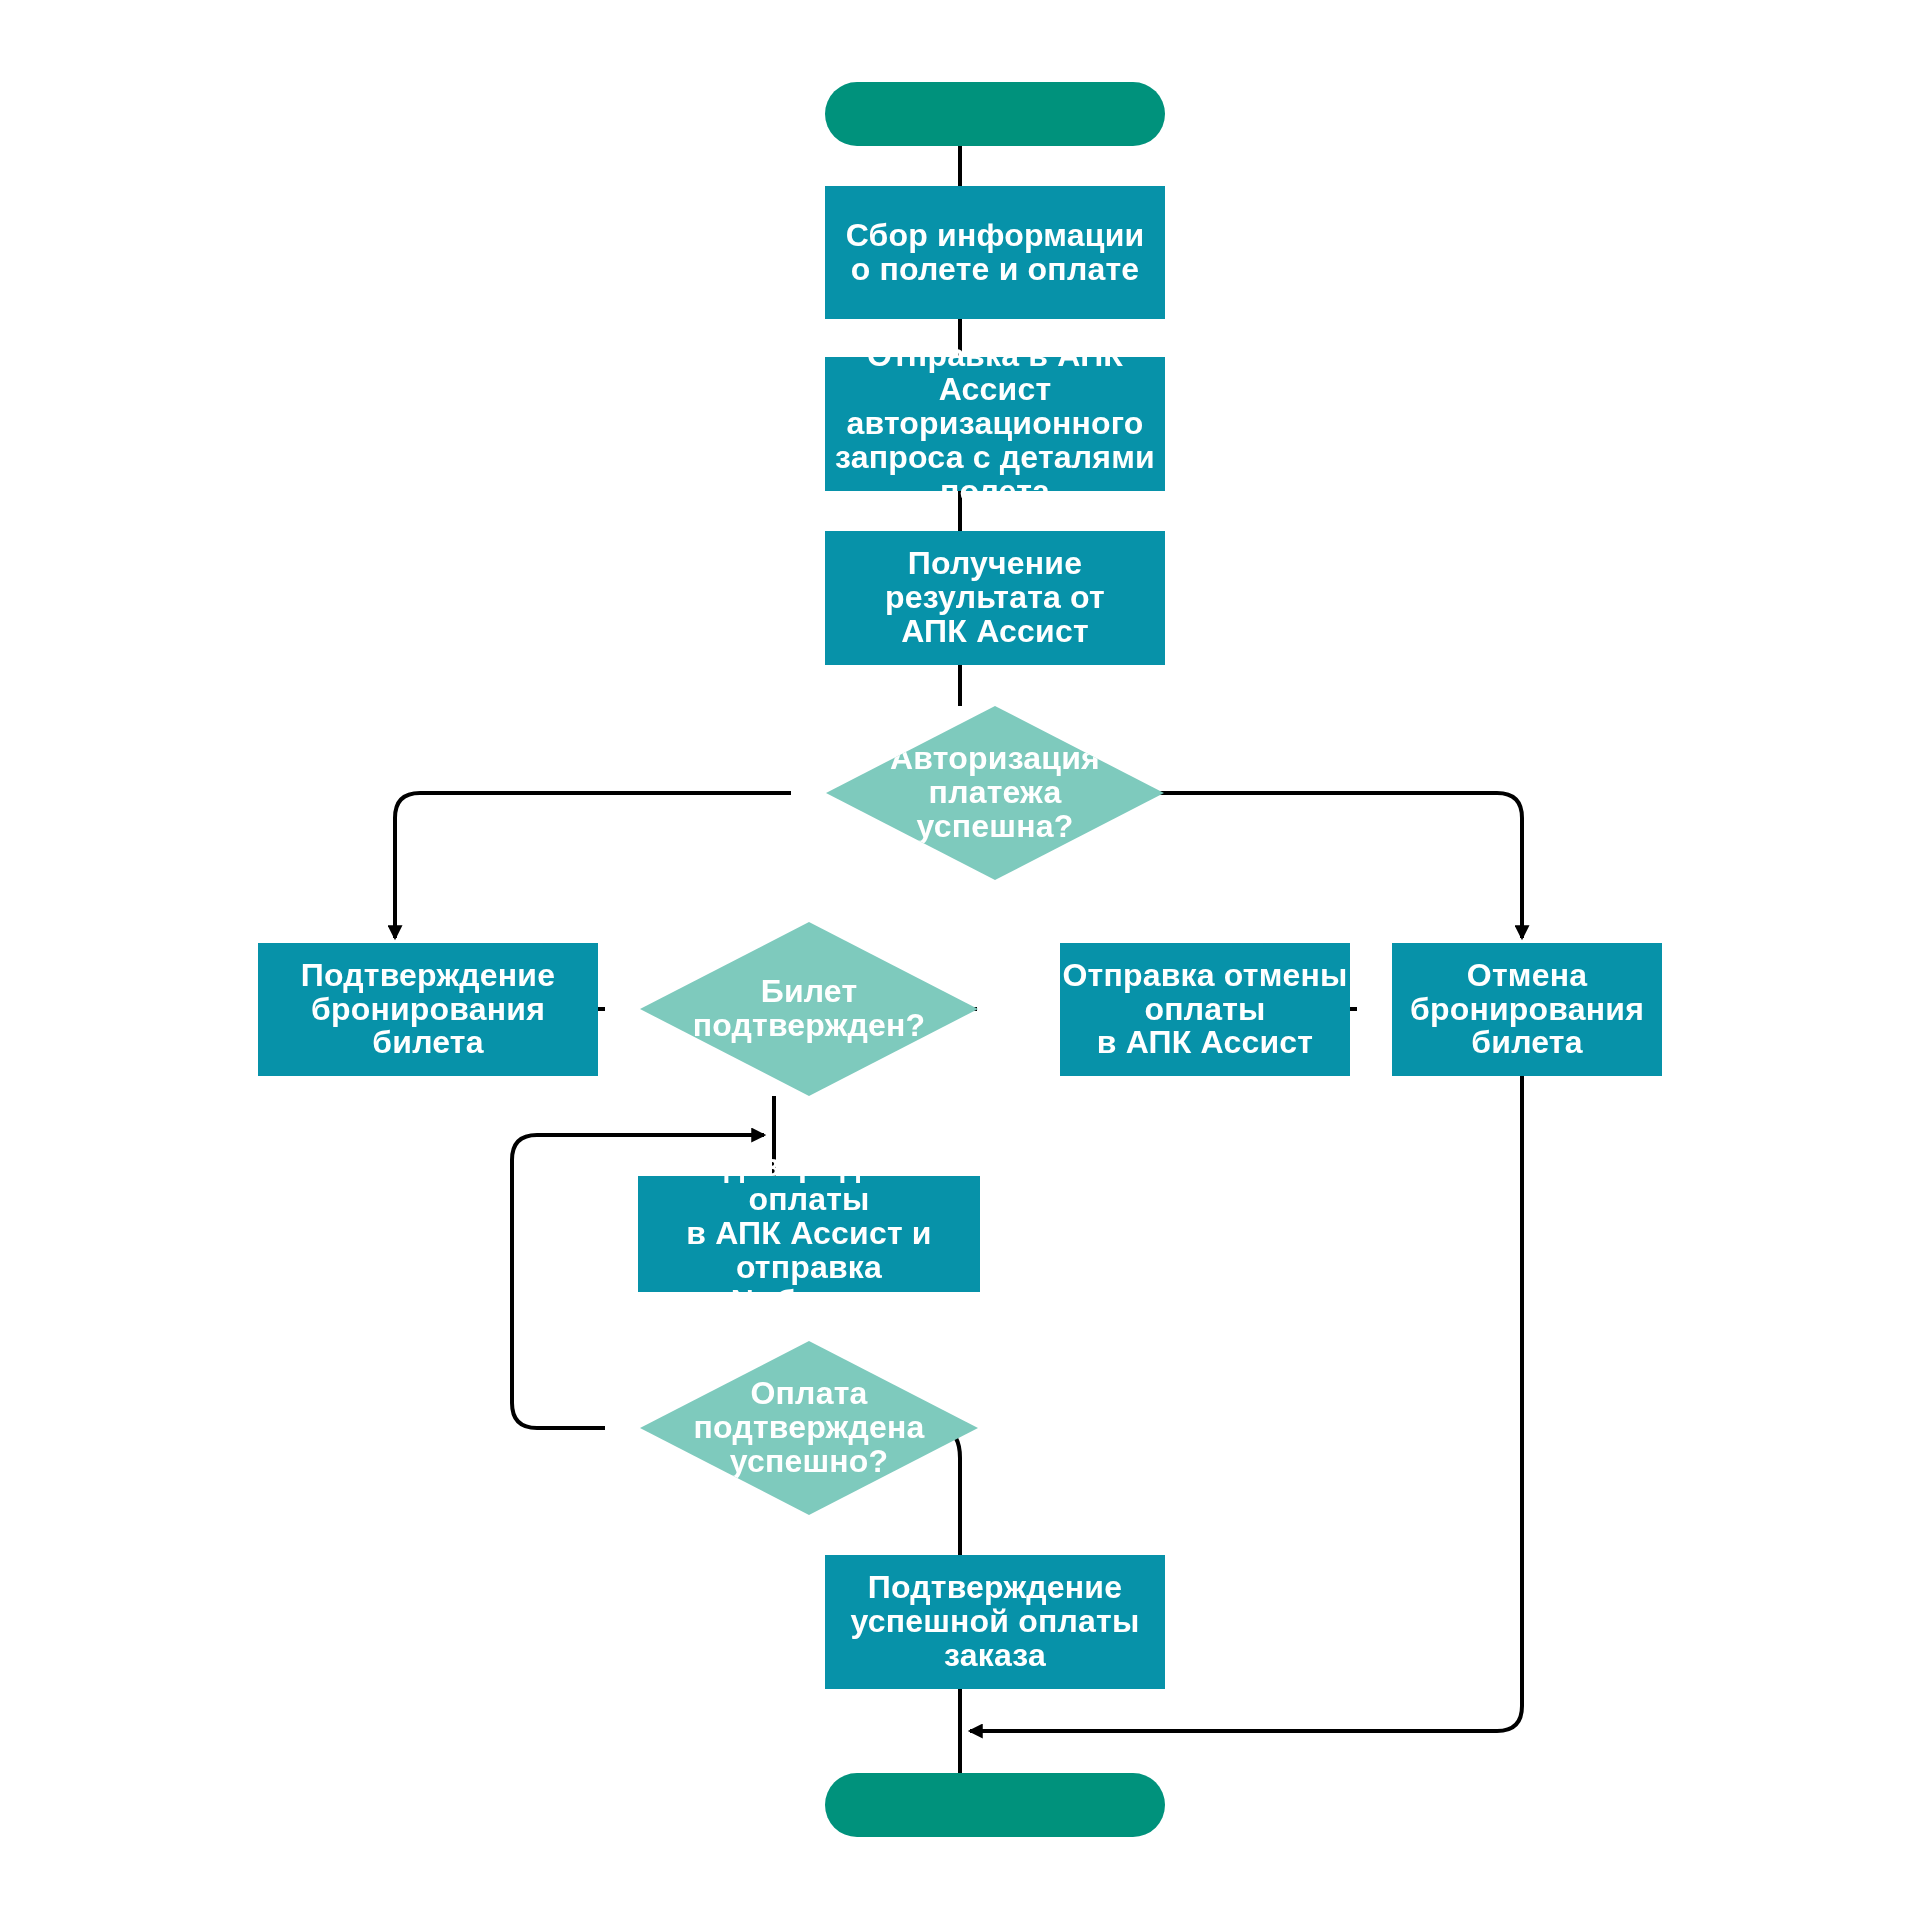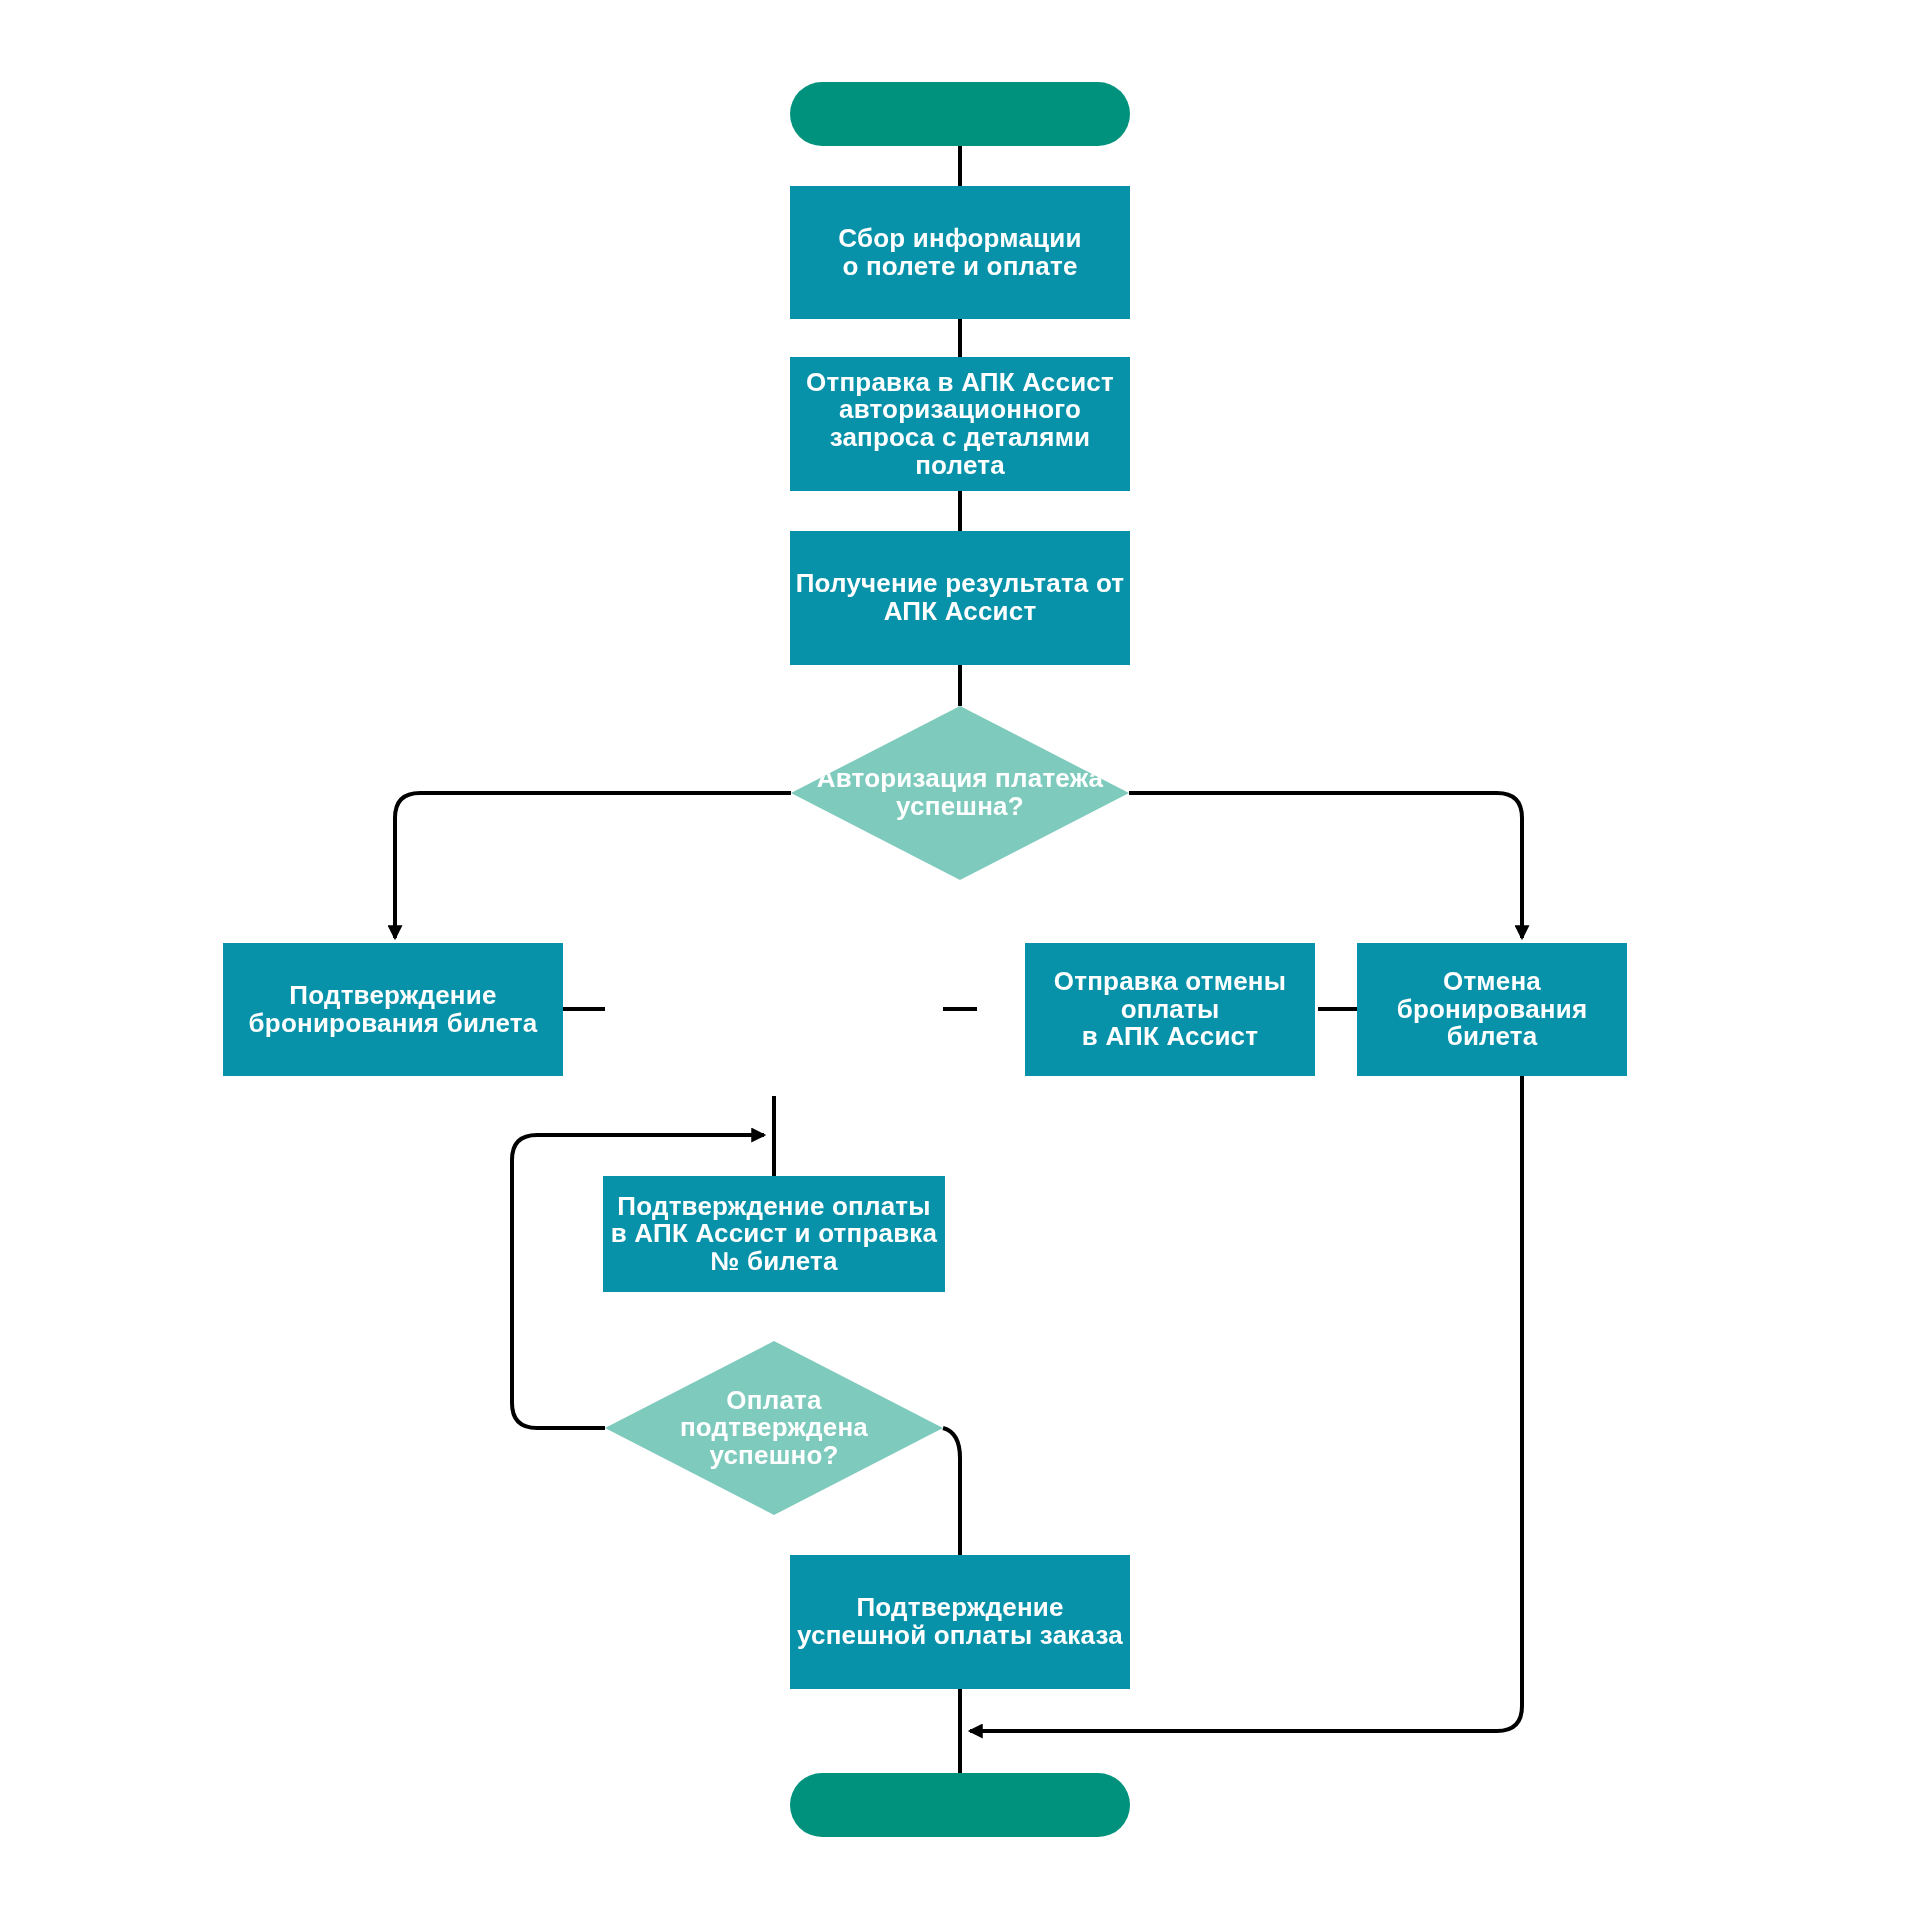--- a/index.html
+++ b/index.html
@@ -23,24 +23,25 @@
   }
   svg.edges marker path { fill: var(--connector, #000000); stroke: none; }
   .node {
     position: absolute;
     display: flex;
     align-items: center;
     justify-content: center;
     text-align: center;
     color: var(--label, #ffffff);
     font-weight: 700;
-    font-size: 26px;
+    font-size: 32px;
     line-height: 1.06;
     white-space: pre-line;
     letter-spacing: 0.2px;
+    margin-left: 35px;
   }
   .process    { background: var(--process, #0792A9); }
   .terminator { background: var(--terminator, #00927C); border-radius: 999px; }
   .decision   { background: var(--decision, #7ECABD);
                 clip-path: polygon(50% 0, 100% 50%, 50% 100%, 0 50%); }
 </style>
 </head>
 <body>
 
 <div class="canvas">
@@ -79,20 +80,21 @@
 
   <div class="node decision" style="left:791px; top:706px; width:338px; height:174px;">Авторизация платежа
 успешна?</div>
 
   <div class="node process" style="left:790px; top:531px; width:340px; height:134px;">Получение результата от
 АПК Ассист</div>
 
   <div class="node process" style="left:223px; top:943px; width:340px; height:133px;">Подтверждение
 бронирования билета</div>
 
+  <div class="node decision" style="left:605px; top:922px; width:338px; height:174px;">Билет подтвержден?</div>
 
   <div class="node process" style="left:1025px; top:943px; width:290px; height:133px;">Отправка отмены оплаты
 в АПК Ассист</div>
 
   <div class="node process" style="left:1357px; top:943px; width:270px; height:133px;">Отмена бронирования
 билета</div>
 
   <div class="node process" style="left:603px; top:1176px; width:342px; height:116px;">Подтверждение оплаты
 в АПК Ассист и отправка
 № билета</div>

